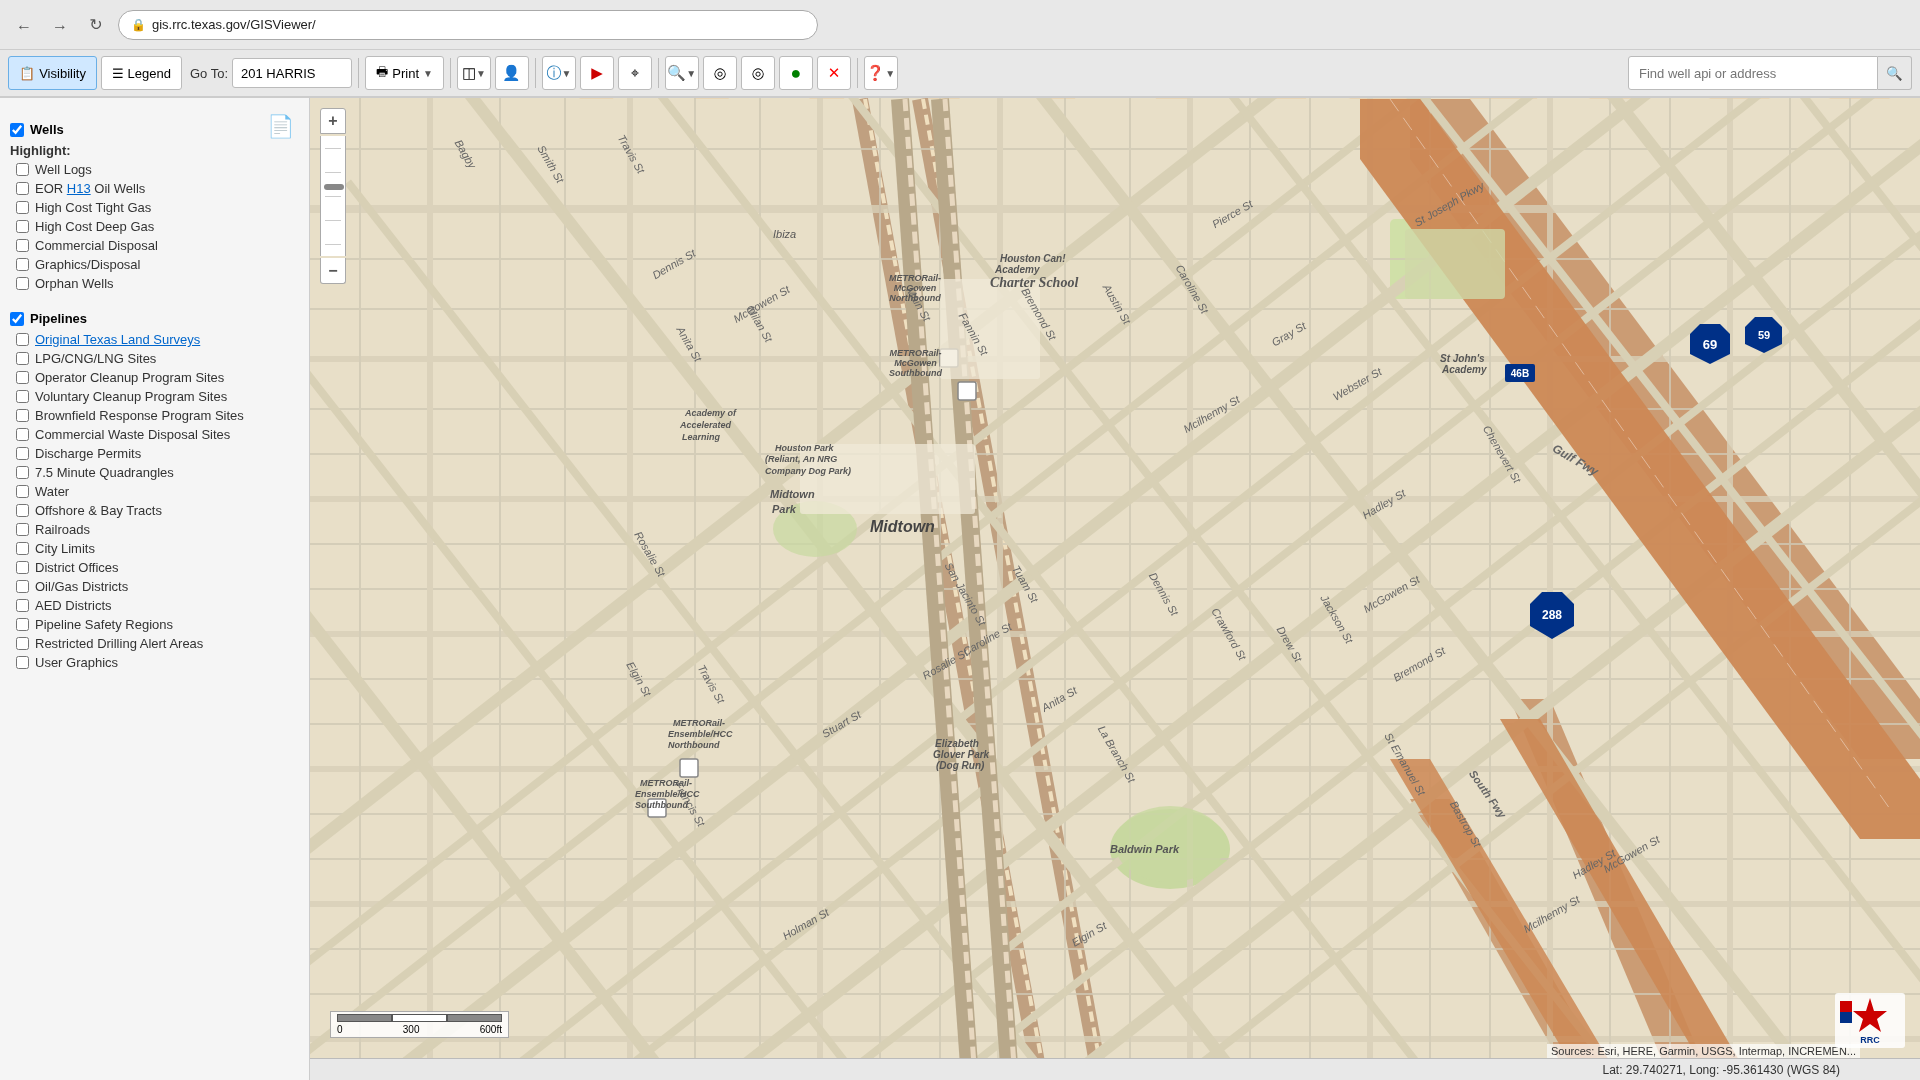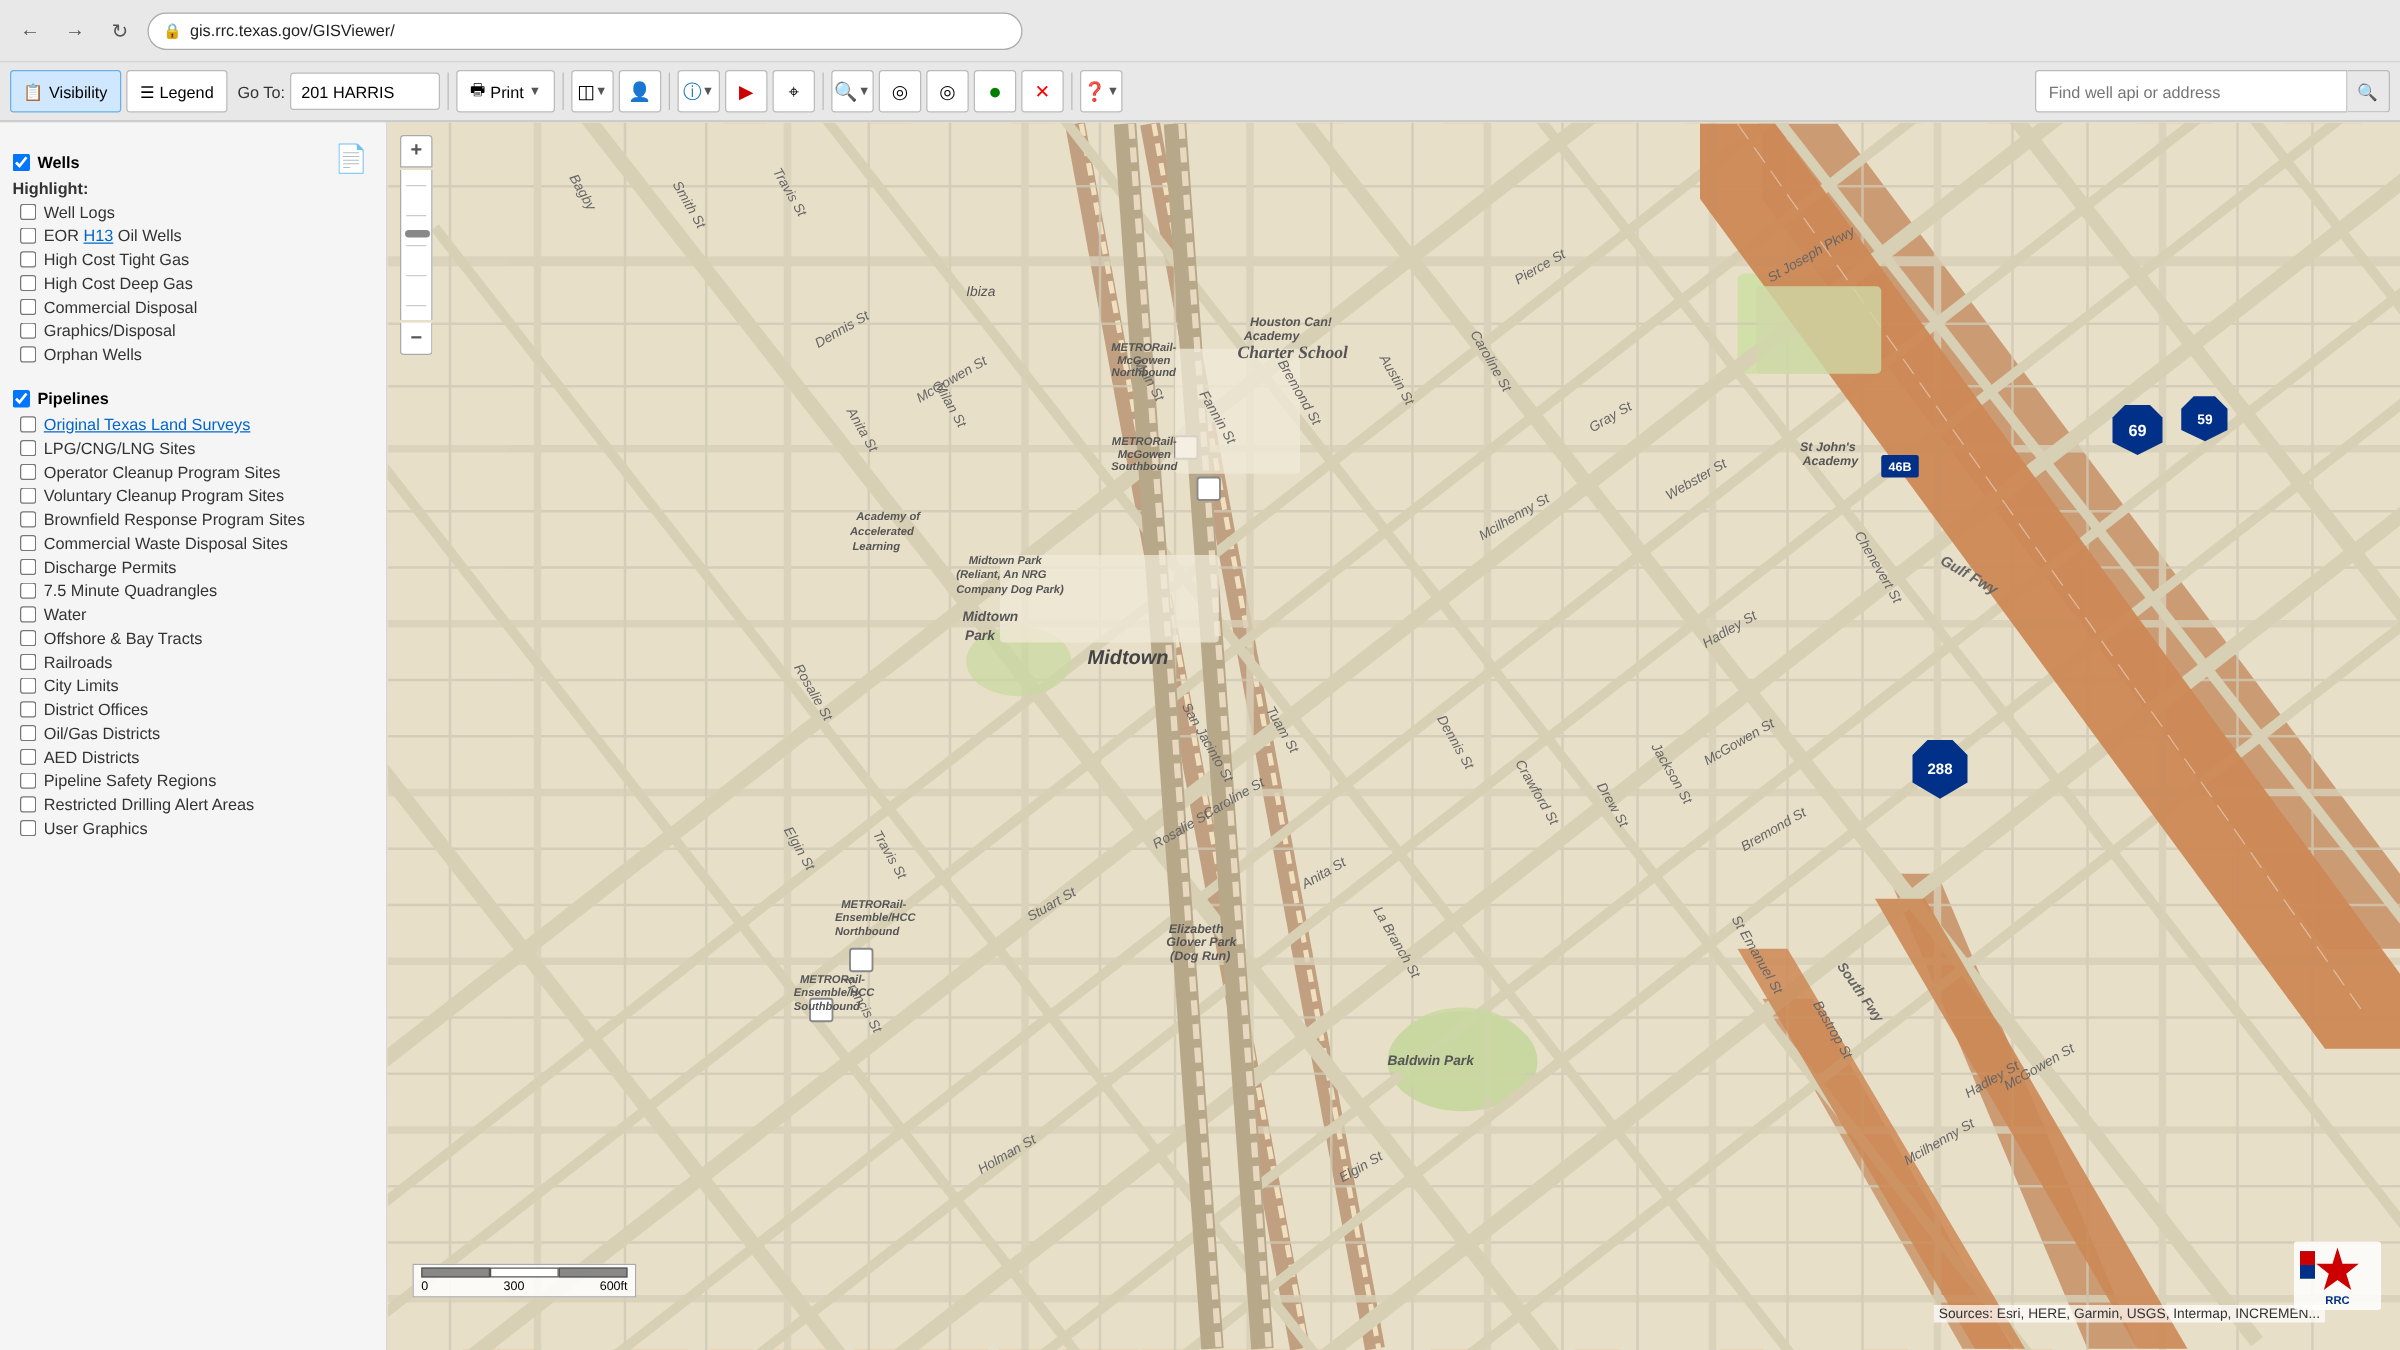--- a/index.html
+++ b/index.html
@@ -789,21 +789,21 @@
     <div class="map-label" style="top:830px; left:760px; transform:rotate(-30deg); font-size:11px; font-weight:normal; color:#666;">Elgin St</div>
     <div class="map-label" style="top:810px; left:1210px; transform:rotate(-30deg); font-size:11px; font-weight:normal; color:#666;">Mcilhenny St</div>
     <div class="map-label" style="top:760px; left:1260px; transform:rotate(-30deg); font-size:11px; font-weight:normal; color:#666;">Hadley St</div>
     <div class="map-label" style="top:660px; left:1060px; transform:rotate(60deg); font-size:11px; font-weight:normal; color:#666;">St Emanuel St</div>
     <div class="map-label" style="top:720px; left:1130px; transform:rotate(60deg); font-size:11px; font-weight:normal; color:#666;">Bastrop St</div>
     <div class="map-label" style="top:750px; left:1290px; transform:rotate(-30deg); font-size:11px; font-weight:normal; color:#666;">McGowen St</div>
     <div class="map-label" style="top:690px; left:1150px; transform:rotate(55deg); font-size:11px; font-weight:bold; color:#666;">South Fwy</div>
     <div class="map-label" style="top:310px; left:375px; font-size:9px; color:#555;">Academy of</div>
     <div class="map-label" style="top:322px; left:370px; font-size:9px; color:#555;">Accelerated</div>
     <div class="map-label" style="top:334px; left:372px; font-size:9px; color:#555;">Learning</div>
-    <div class="map-label" style="top:345px; left:465px; font-size:9px; color:#555;">Midtown Park</div>
+    <div class="map-label" style="top:345px; left:465px; font-size:9px; color:#555;">Houston Park</div>
     <div class="map-label" style="top:356px; left:455px; font-size:9px; color:#555;">(Reliant, An NRG</div>
     <div class="map-label" style="top:368px; left:455px; font-size:9px; color:#555;">Company Dog Park)</div>
     <div class="map-label" style="top:640px; left:625px; font-size:10px; color:#555;">Elizabeth</div>
     <div class="map-label" style="top:651px; left:623px; font-size:10px; color:#555;">Glover Park</div>
     <div class="map-label" style="top:662px; left:626px; font-size:10px; color:#555;">(Dog Run)</div>
     <div class="map-label" style="top:745px; left:800px; font-size:11px; color:#555;">Baldwin Park</div>
     <div class="map-label" style="top:620px; left:363px; font-size:9px; color:#555;">METRORail-</div>
     <div class="map-label" style="top:631px; left:358px; font-size:9px; color:#555;">Ensemble/HCC</div>
     <div class="map-label" style="top:642px; left:358px; font-size:9px; color:#555;">Northbound</div>
     <div class="map-label" style="top:680px; left:330px; font-size:9px; color:#555;">METRORail-</div>
@@ -846,15 +846,18 @@
 
         <polygon points="35,5 39,18 52,18 42,26 46,39 35,31 24,39 28,26 18,18 31,18" fill="#cc0000"></polygon>
 
         <text x="35" y="50" text-anchor="middle" fill="#003087" font-size="9" font-weight="bold">RRC</text>
 
         <rect x="5" y="8" width="12" height="22" fill="#003087"></rect>
         <rect x="5" y="8" width="12" height="11" fill="#cc0000"></rect>
       </svg>
     </div>
 
+    <div class="coords-bar">
+      <span>Lat: 29.740271, Long: -95.361430 (WGS 84)</span>
+    </div>
   </div>
 
 </div>
 
 </body></html>

